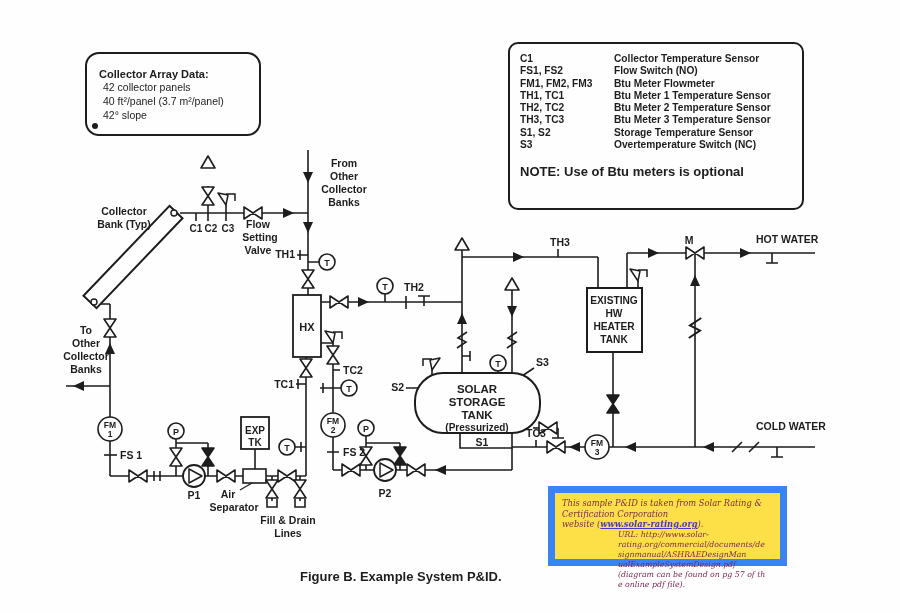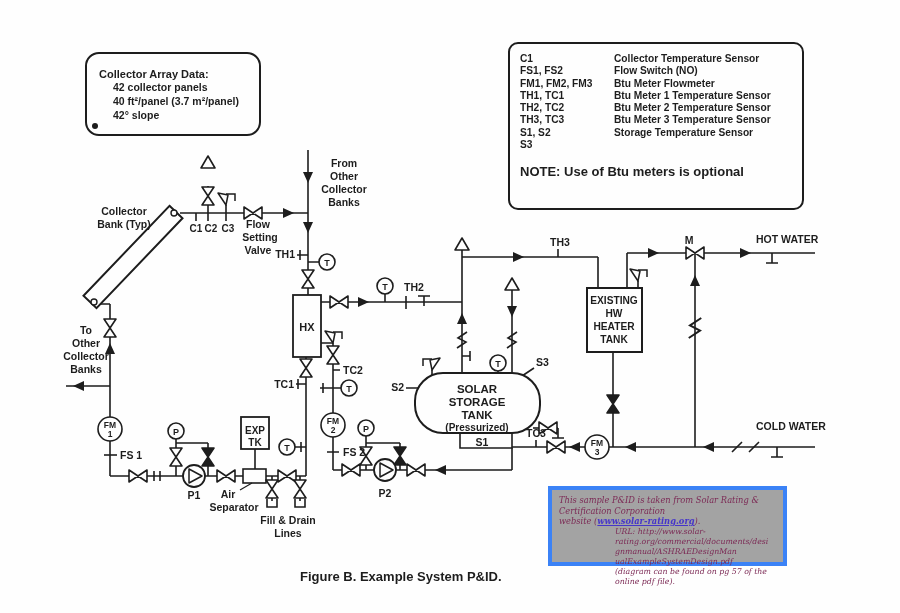--- a/index.html
+++ b/index.html
@@ -3,31 +3,31 @@
 <meta charset="utf-8">
 <style>
   html,body{margin:0;padding:0;background:#e9e9e9;}
   #canvas{position:relative;width:900px;height:613px;background:#fefefe;overflow:hidden;
           font-family:"Liberation Sans", sans-serif;color:#1d1d1d;}
   svg text{font-family:"Liberation Sans", sans-serif;fill:#1d1d1d;font-weight:600;}
   .box{position:absolute;border:2px solid #1d1d1d;border-radius:10px;background:#fefefe;}
   
   #arrayBox{left:85px;top:52px;width:160px;height:66px;border-radius:14px;padding:14px 0 0 12px;}
   #arrayBox .title{font-size:11px;font-weight:700;}
-  #arrayBox .item{font-size:10.5px;font-weight:700;margin-left:14px;line-height:14px;}
+  #arrayBox .item{font-size:10.5px;font-weight:400;margin-left:4px;line-height:14px;}
   #arrayBox .dot{position:absolute;left:5px;bottom:5px;width:6px;height:6px;border-radius:50%;background:#1d1d1d;}
   
   #legendBox{left:508px;top:42px;width:282px;height:155px;padding:9px 0 0 10px;}
   .lrow{display:flex;font-size:10.2px;font-weight:600;line-height:12.3px;}
   .lsym{width:94px;flex:none;}
   .ldesc{flex:1;}
   #legendNote{font-size:13px;font-weight:600;margin-top:13px;}
   
-  #noteBox{position:absolute;left:548px;top:486px;width:239px;height:80px;background:#a3a3a3;
-           border:4px solid #3b82f6;font-family:"DejaVu Serif", serif;font-style:italic;
+  #noteBox{position:absolute;left:548px;top:486px;width:239px;height:80px;background:#fde047;
+           border:7px solid #3b82f6;font-family:"DejaVu Serif", serif;font-style:italic;
            color:#7c2a55;font-size:8.3px;line-height:10.5px;padding:5px 12px 0 7px;box-sizing:border-box;}
   #noteBox .url{margin-left:56px;font-size:7.8px;line-height:10px;word-break:break-all;}
   #noteBox a{color:#4636c9;font-weight:700;text-decoration:underline;cursor:pointer;}
   
   #caption{position:absolute;left:300px;top:569px;width:360px;text-align:left;
            font-size:13px;font-weight:600;}
 </style>
 </head>
 <body>
 
@@ -316,20 +316,21 @@
     <div class="lrow">
         <span class="lsym">TH3, TC3</span>
         <span class="ldesc">Btu Meter 3 Temperature Sensor</span>
       </div>
     <div class="lrow">
         <span class="lsym">S1, S2</span>
         <span class="ldesc">Storage Temperature Sensor</span>
       </div>
     <div class="lrow">
         <span class="lsym">S3</span>
+        <span class="ldesc">Overtemperature Switch (NC)</span>
       </div>
     <div id="legendNote">NOTE:  Use of Btu meters is optional</div>
   </div>
 
   
   <div id="noteBox">
     <div>This sample P&amp;ID is taken from Solar Rating &amp; Certification Corporation</div>
     <div><span>website (</span><a>www.solar-rating.org</a><span>).</span></div>
     <div class="url">URL: http://www.solar-</div>
     <div class="url">rating.org/commercial/documents/designmanual/ASHRAEDesignMan</div>

